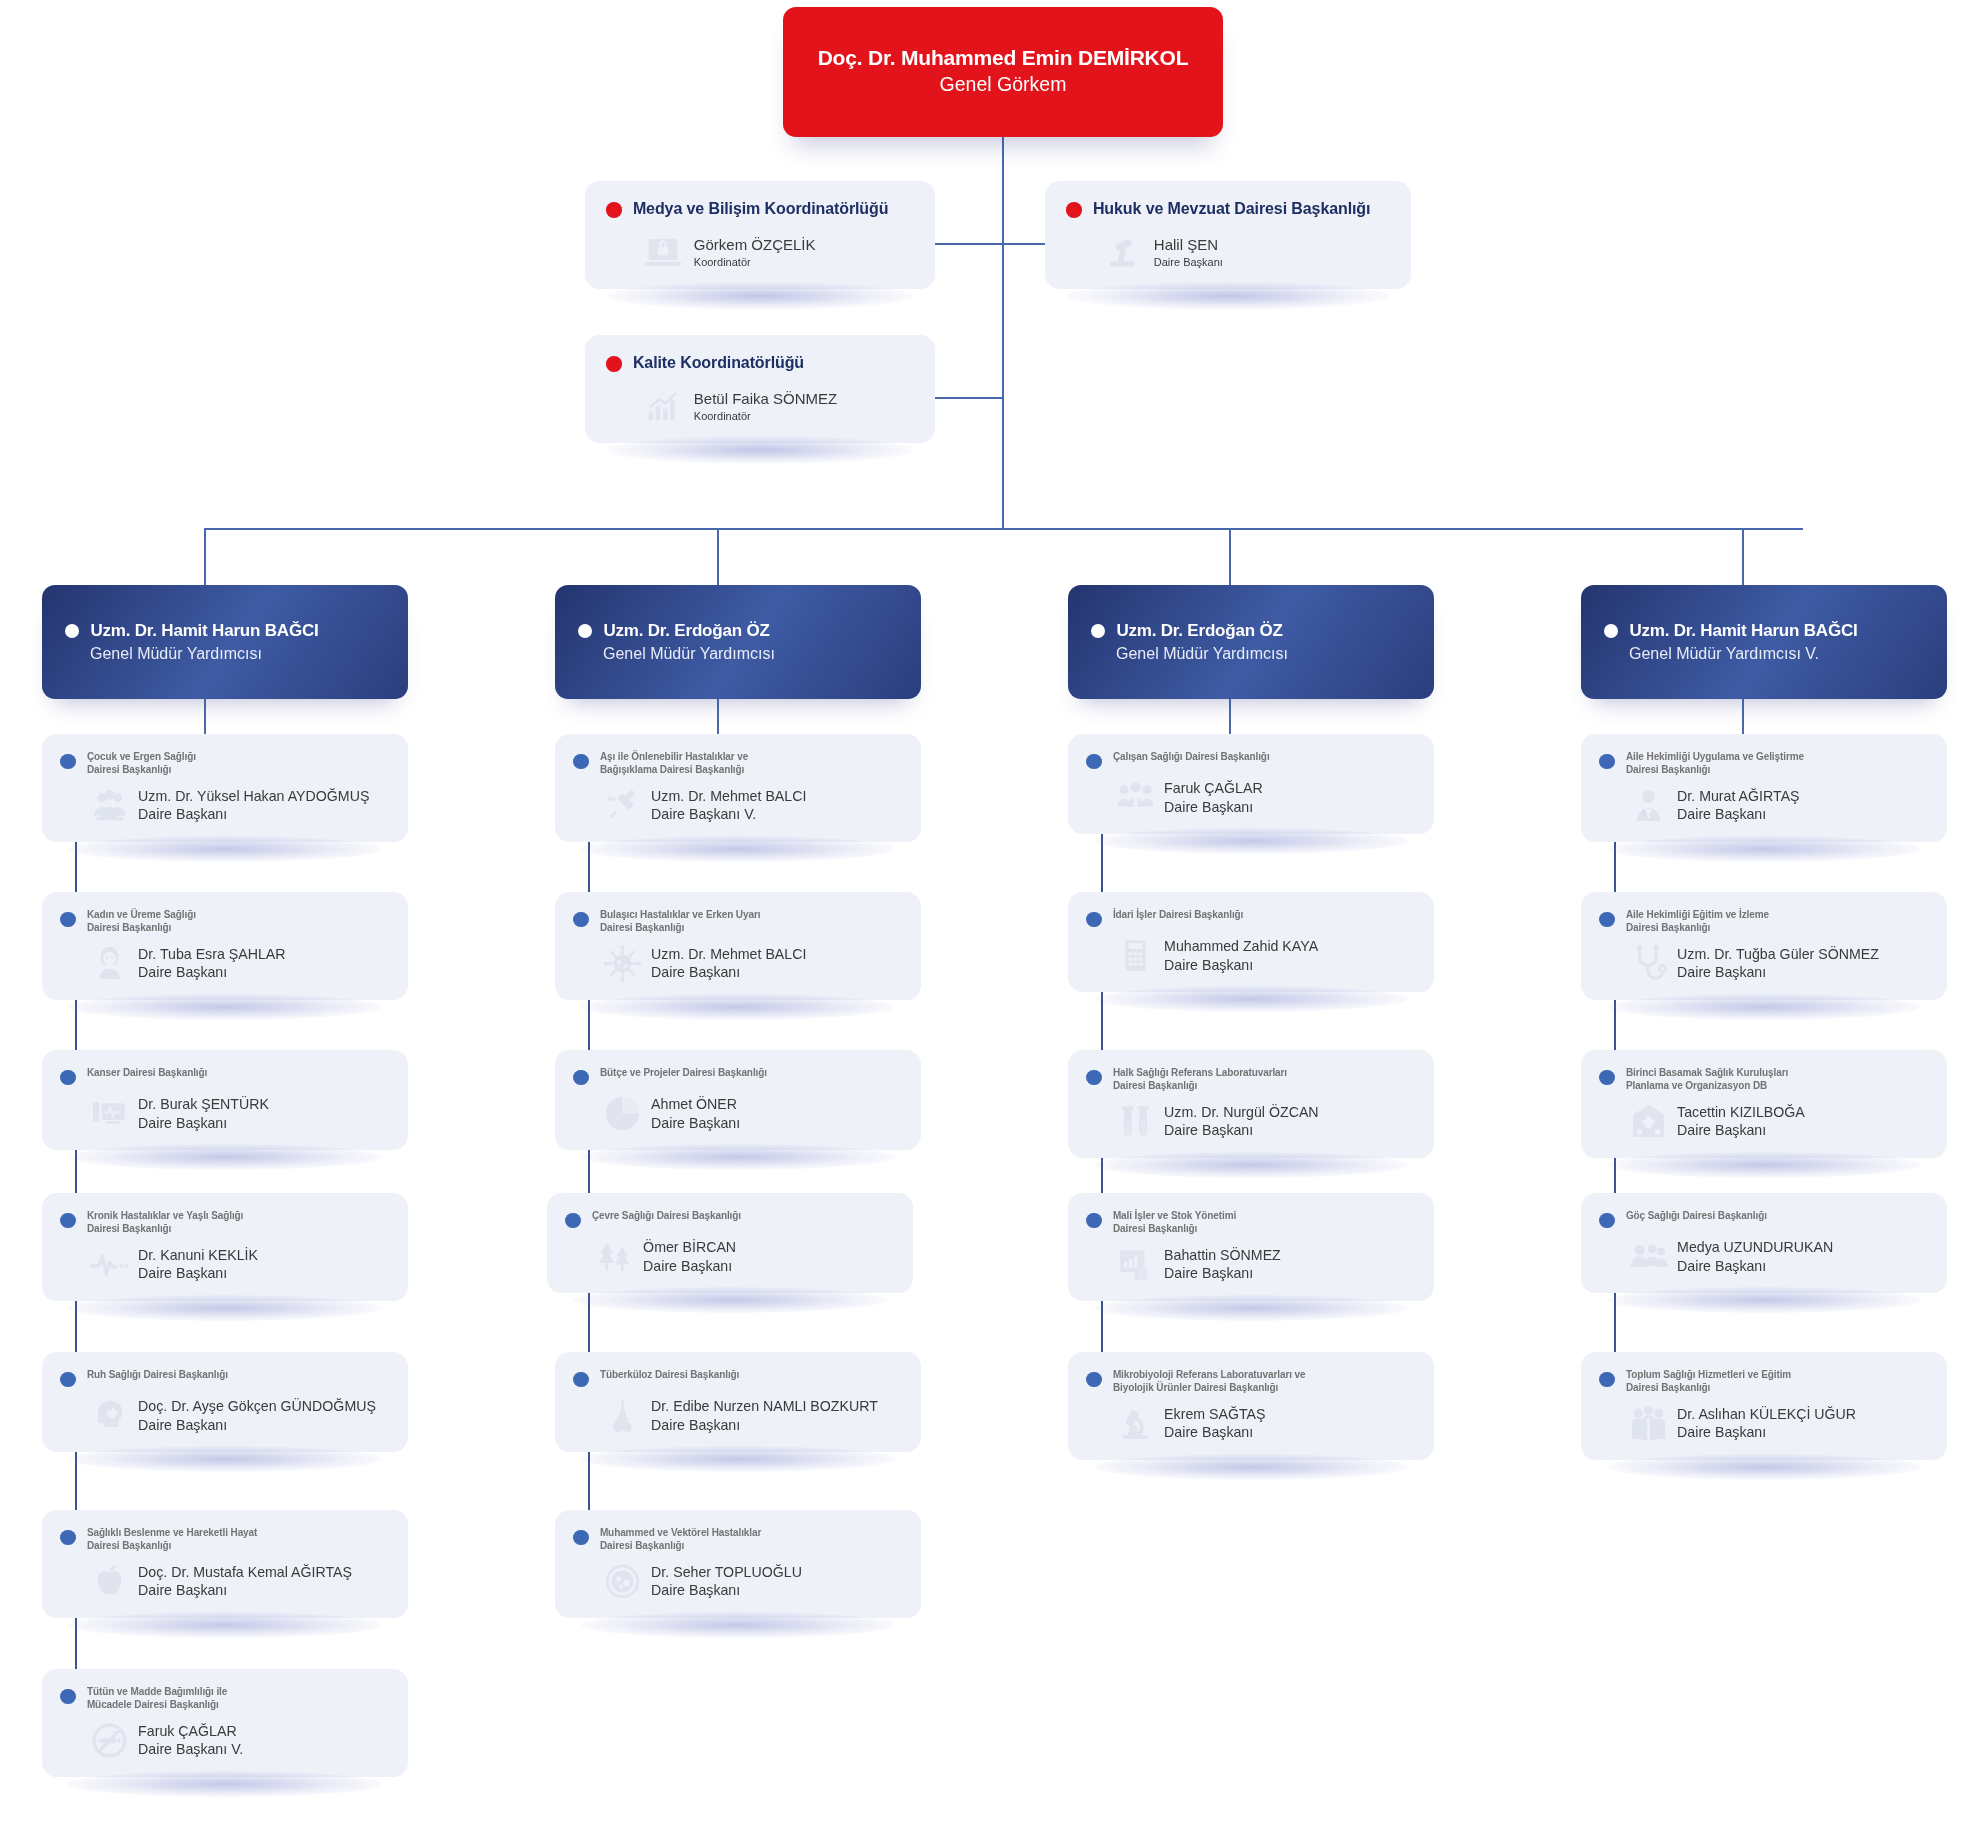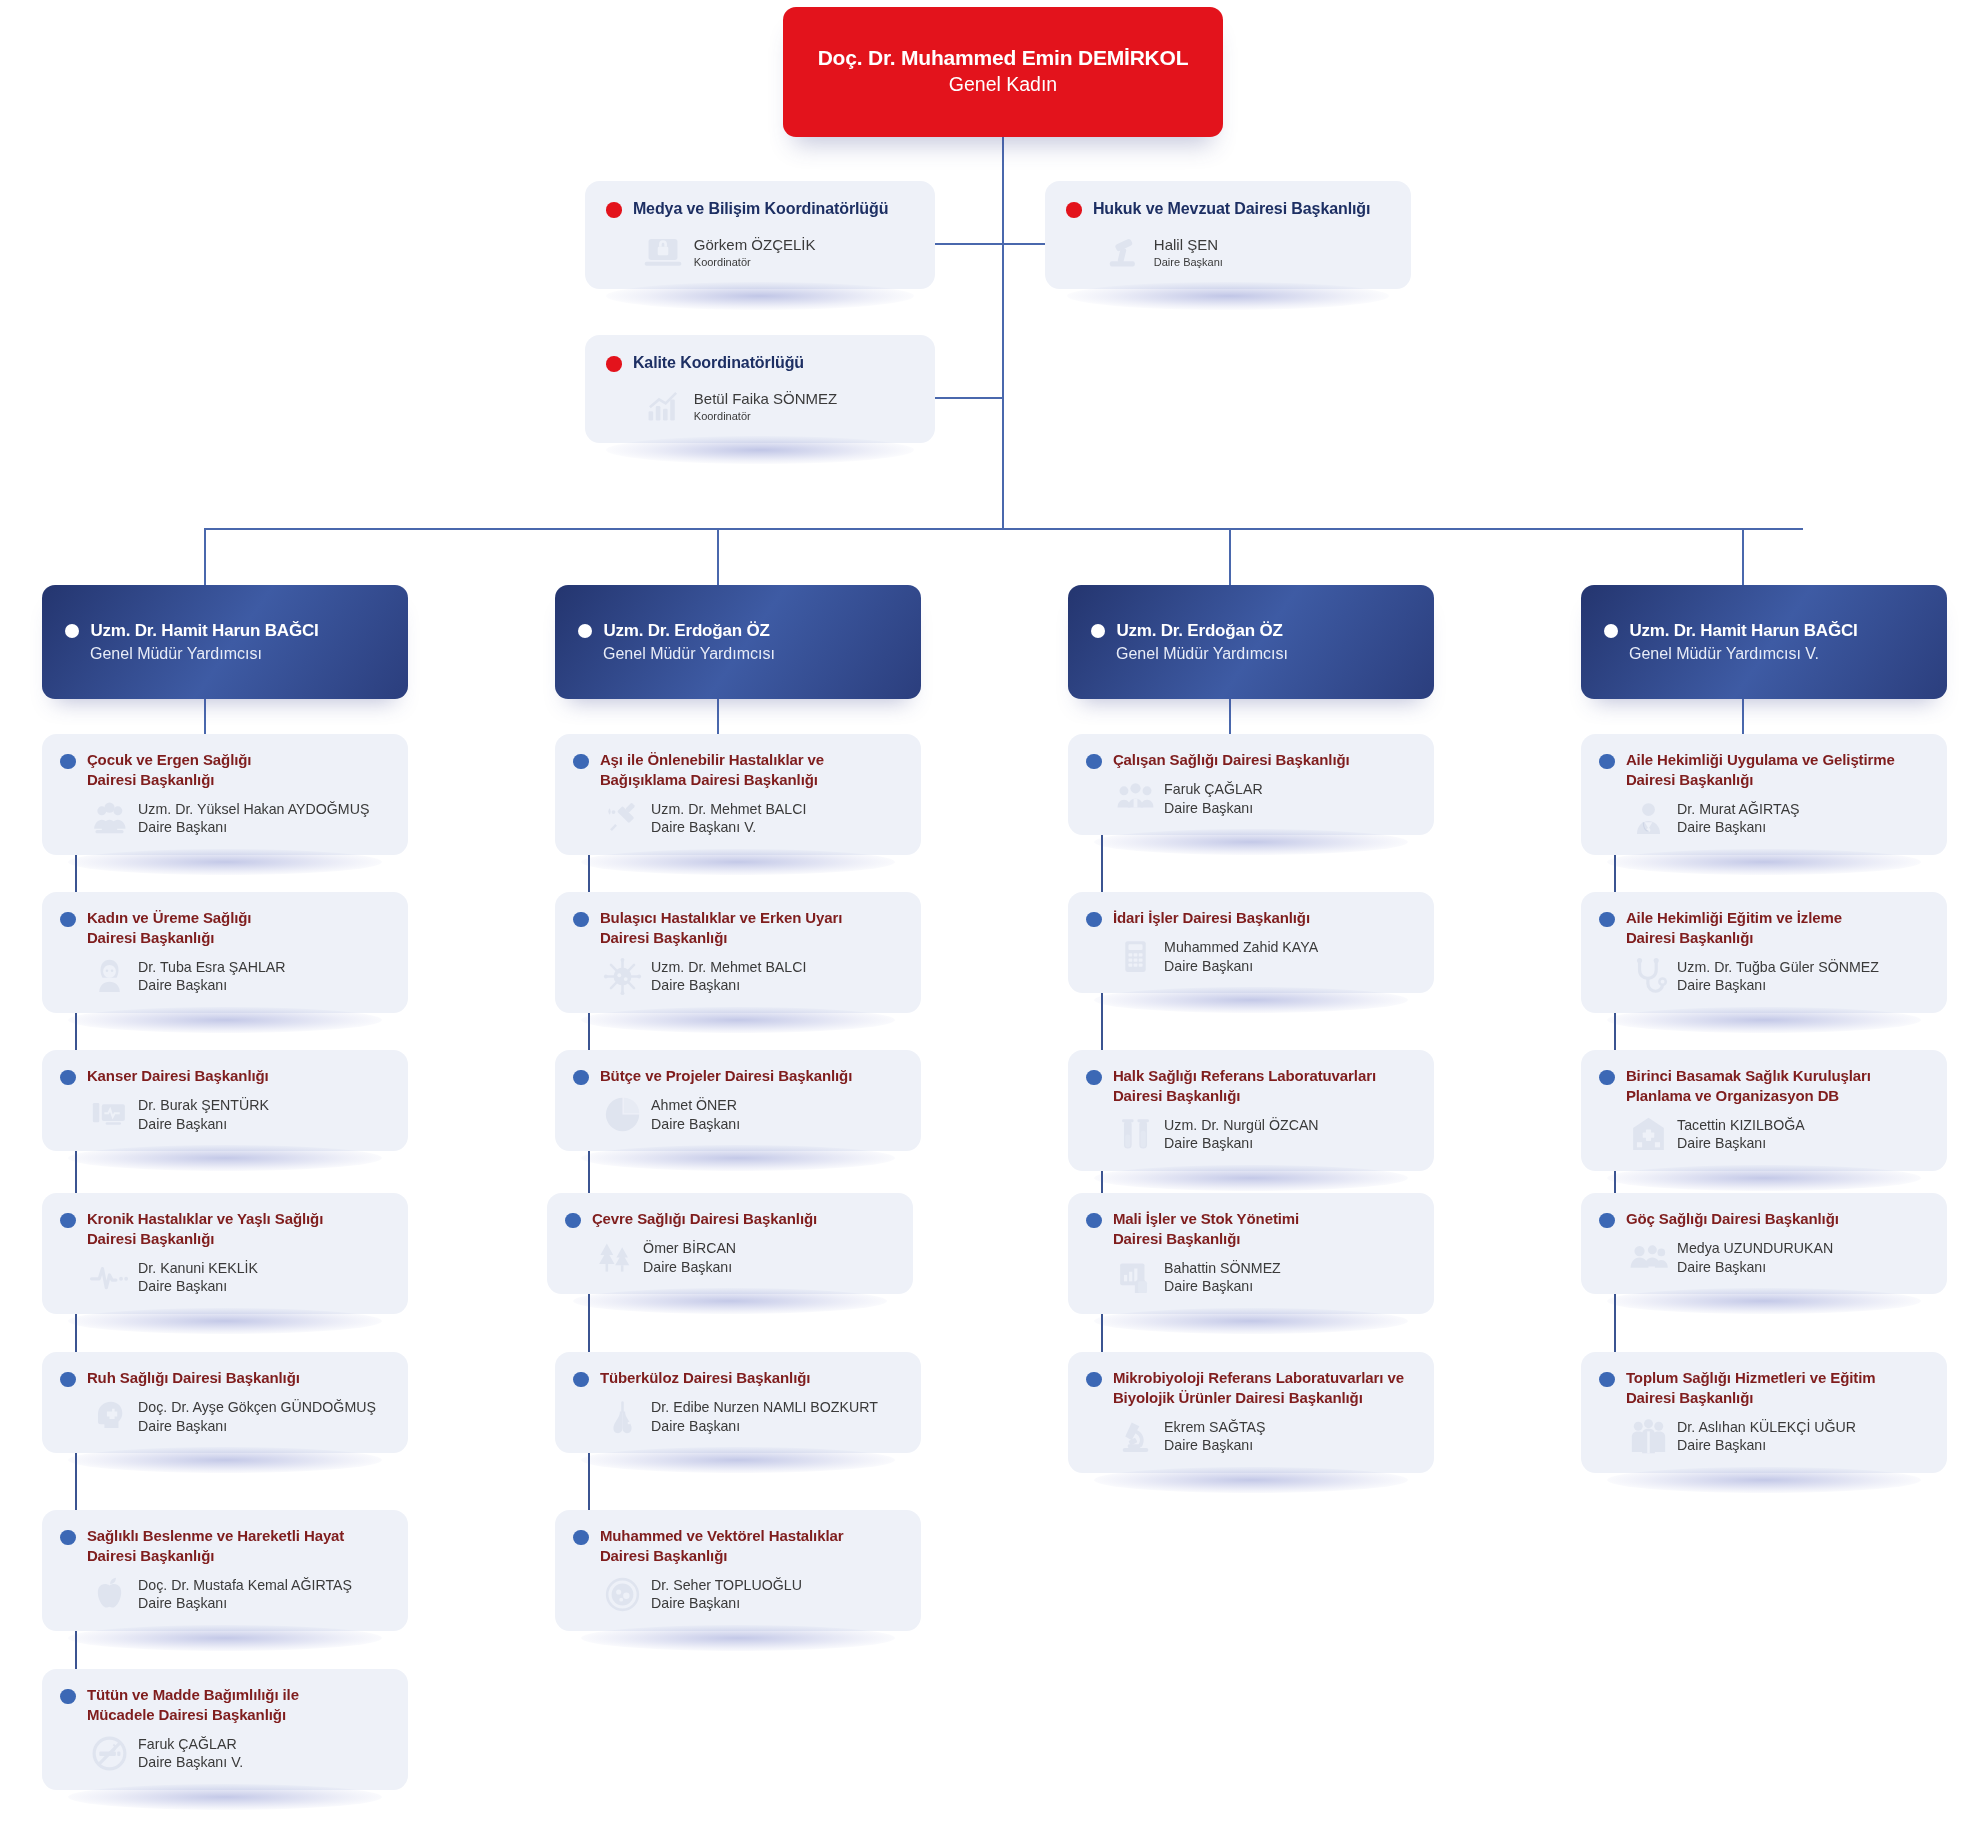--- a/index.html
+++ b/index.html
@@ -184,22 +184,22 @@
     border-radius: 50%;
     background: radial-gradient(ellipse at center, rgba(90,104,190,0.36) 0%, rgba(90,104,190,0.10) 54%, rgba(255,255,255,0) 78%);
     z-index: -1;
   }
   .dept-head {
     display: flex;
     align-items: flex-start;
     gap: 11.4px;
   }
   .dept-title {
-    color: #7f1d1d;
-    font-size: 15px;
+    color: #737373;
+    font-size: 10px;
     font-weight: bold;
     line-height: 1.32;
     letter-spacing: -0.1px;
   }
   .dept-body {
     display: flex;
     align-items: center;
     gap: 8.1px;
     margin-top: 8.1px;
     padding-left: 29px;
@@ -253,21 +253,21 @@
       <div class="conn v" style="left: 1742px; top: 699px; height: 44px;"></div>
       <div class="conn v" style="left: 1614px; top: 767px; height: 133px; background: rgb(59, 84, 145);"></div>
       <div class="conn v" style="left: 1614px; top: 924px; height: 134px; background: rgb(59, 84, 145);"></div>
       <div class="conn v" style="left: 1614px; top: 1083px; height: 118px; background: rgb(59, 84, 145);"></div>
       <div class="conn v" style="left: 1614px; top: 1225px; height: 134px; background: rgb(59, 84, 145);"></div>
       <div class="conn v" style="left: 1614px; top: 1384px; height: 33px; background: rgb(59, 84, 145);"></div>
     </div>
 
   <div class="ceo-card">
     <div class="ceo-name">Doç. Dr. Muhammed Emin DEMİRKOL</div>
-    <div class="ceo-title">Genel Kadın</div>
+    <div class="ceo-title">Genel Görkem</div>
   </div>
 
   <div class="staff-card" id="staff0" style="left:585px; top:181px; width:350px;">
     <div class="staff-head">
       <span class="dot-red"></span>
       <span class="staff-title">Medya ve Bilişim Koordinatörlüğü</span>
     </div>
     <div class="staff-body">
       <span class="staff-icon">
         <svg viewBox="0 0 64 64">

